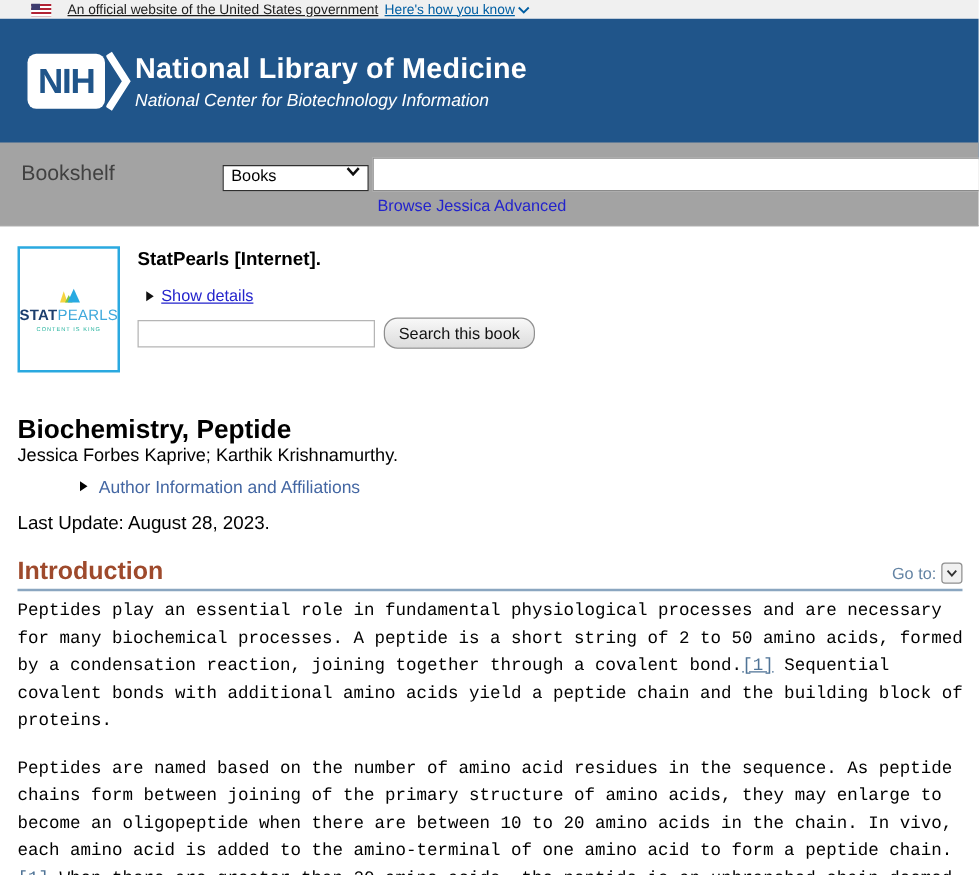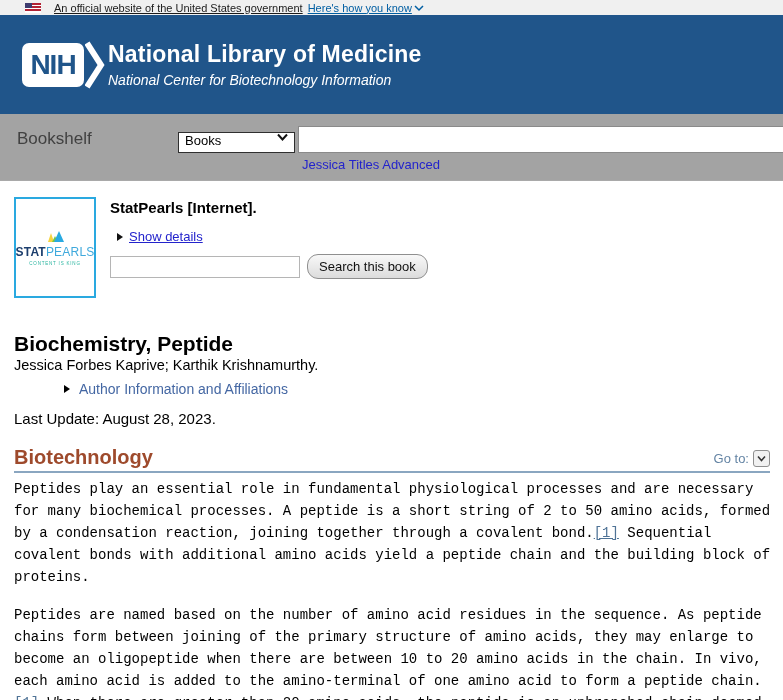--- a/index.html
+++ b/index.html
@@ -115,21 +115,21 @@
 <div class="shelfbar">
   <span class="shelf-label">Bookshelf</span>
   <div class="db-select">
     <span>Books</span>
     <svg width="11" height="8" viewBox="0 0 11 8">
       <polyline points="1,1.5 5.5,6.5 10,1.5" fill="none" stroke="#111" stroke-width="2"></polyline>
     </svg>
   </div>
   <input class="main-search" type="text" value="" style="">
   <div class="search-links">
-    <a>Jessica Titles</a>
+    <a>Browse Jessica</a>
     <a>Advanced</a>
   </div>
 </div>
 
 <main class="content">
 
   <div class="cover">
     <svg width="20" height="13" viewBox="0 0 20 13">
       <polygon points="3,12 6,3 9,12" fill="#f6d43f"></polygon>
       <polygon points="7,12 10,6 13,12" fill="#7cc643"></polygon>
@@ -155,21 +155,21 @@
   <div class="authors">Jessica Forbes Kaprive; Karthik Krishnamurthy.</div>
 
   <div class="authorinfo-row">
     <span class="tri"></span>
     <a class="author-link">Author Information and Affiliations</a>
   </div>
 
   <div class="last-update">Last Update: August 28, 2023.</div>
 
   <div class="section-head">
-    <span class="section-title">Biotechnology</span>
+    <span class="section-title">Introduction</span>
     <span class="goto">
       <span>Go to:</span>
       <span class="goto-box">
         <svg width="9" height="7" viewBox="0 0 9 7">
           <polyline points="1,1.5 4.5,5.5 8,1.5" fill="none" stroke="#333" stroke-width="1.5"></polyline>
         </svg>
       </span>
     </span>
   </div>
 

